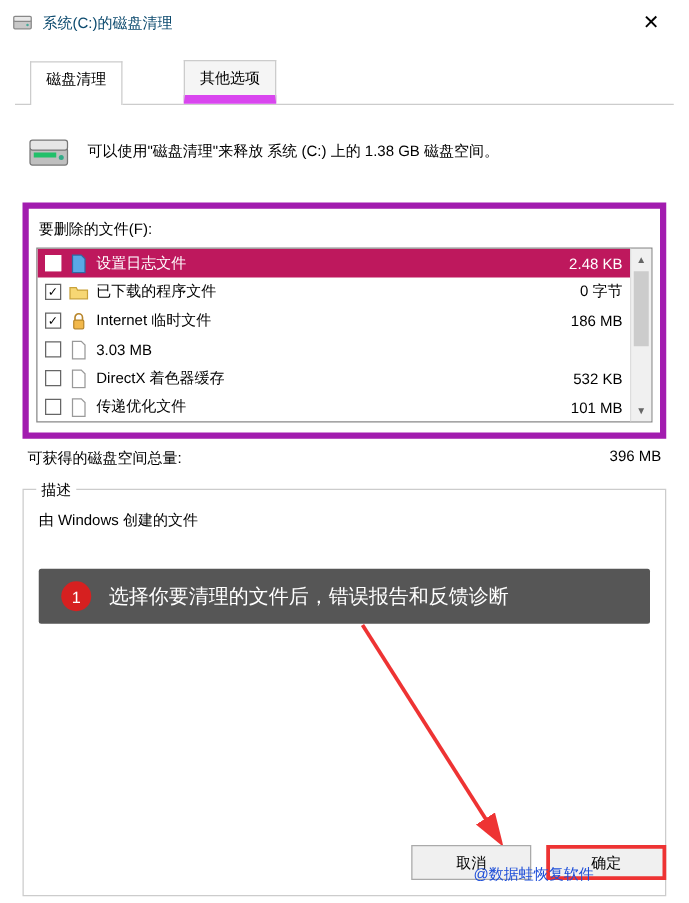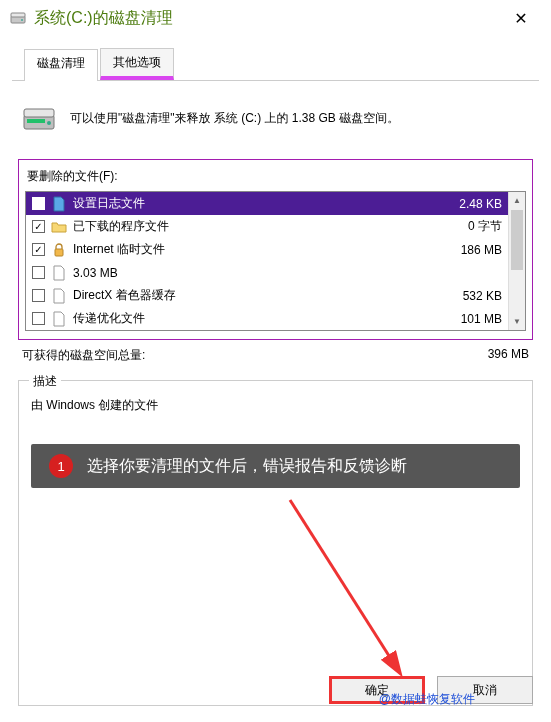--- a/index.html
+++ b/index.html
@@ -16,21 +16,21 @@
       display: flex;
       align-items: center;
       padding: 8px 10px;
       height: 36px;
     }
     .titlebar .drive-icon {
       width: 16px; height: 16px;
       display: inline-flex;
       margin-right: 8px;
     }
-    .titlebar .title { font-size: 16px; color: #4d7c0f; }
+    .titlebar .title { font-size: 12px; color: #0c4a6e; }
     .close-x {
       margin-left: auto;
       width: 40px; height: 28px;
       display: flex; align-items: center; justify-content: center;
       font-size: 16px;
       color: #000;
       cursor: pointer;
     }
     .tabs {
       display: flex;
@@ -44,39 +44,40 @@
       border-bottom: none;
       background: #fff;
       margin-right: 2px;
       position: relative;
       top: 1px;
       cursor: pointer;
     }
     .tab.inactive {
       background: #f5f5f5;
       top: 0;
-      border-bottom: 4px solid #d946ef;
+      border-bottom: 7px solid #d946ef;
+      margin-left: 47px;
     }
     .content {
       padding: 14px 18px;
     }
     .intro {
       display: flex;
       align-items: center;
       gap: 14px;
       margin-bottom: 18px;
       padding: 6px 4px;
     }
     .disk-icon-lg {
       width: 34px; height: 34px;
       flex-shrink: 0;
     }
     .intro-text { font-size: 12px; line-height: 1.5; }
     .highlight-box {
-      border: 1px solid #a21caf;
+      border: 5px solid #a21caf;
       padding: 8px 6px 8px 6px;
     }
     .section-label {
       font-size: 12px;
       margin-bottom: 6px;
       padding-left: 2px;
     }
     .listview {
       border: 1px solid #888;
       height: 140px;
@@ -104,21 +105,21 @@
       background: #ccc;
     }
     .row {
       display: flex;
       align-items: center;
       height: 23px;
       padding: 0 6px;
       gap: 6px;
     }
     .row.selected {
-      background: #4c1d95;
+      background: #be185d;
       color: #fff;
       justify-content: flex-end;
     }
     .chk {
       width: 13px; height: 13px;
       border: 1px solid #666;
       background: #fff;
       display: flex; align-items: center; justify-content: center;
       font-size: 10px;
       color: #000;
@@ -329,17 +330,17 @@
 <svg class="arrow-annot" style="left:280px;top:490px" width="150" height="200">
   <defs>
     <marker id="ah" markerWidth="10" markerHeight="10" refX="6" refY="3" orient="auto">
       <path d="M0,0 L0,6 L9,3 z" fill="#e33"></path>
     </marker>
   </defs>
   <line x1="10" y1="10" x2="118" y2="180" stroke="#e33" stroke-width="3" marker-end="url(#ah)"></line>
 </svg>
 
 <div class="btnrow">
+  <div class="btn">取消</div>
   <div class="btn primary">确定</div>
-  <div class="btn">取消</div>
 </div>
 
 <div class="watermark">@数据蛙恢复软件</div>
 
 </body></html>

